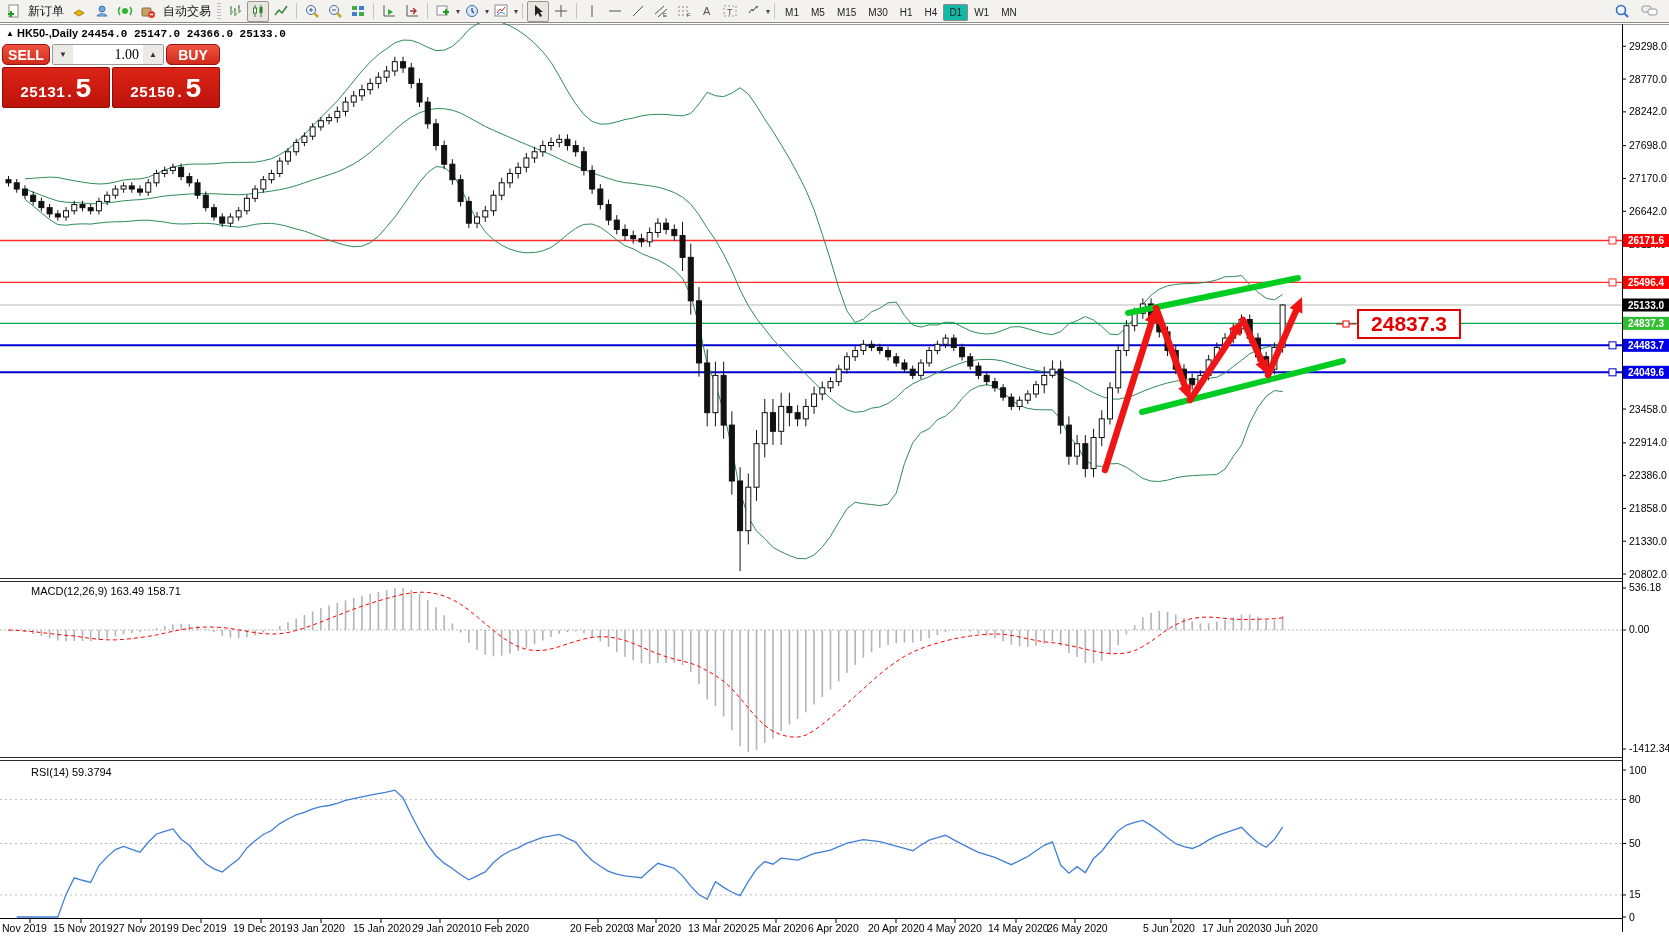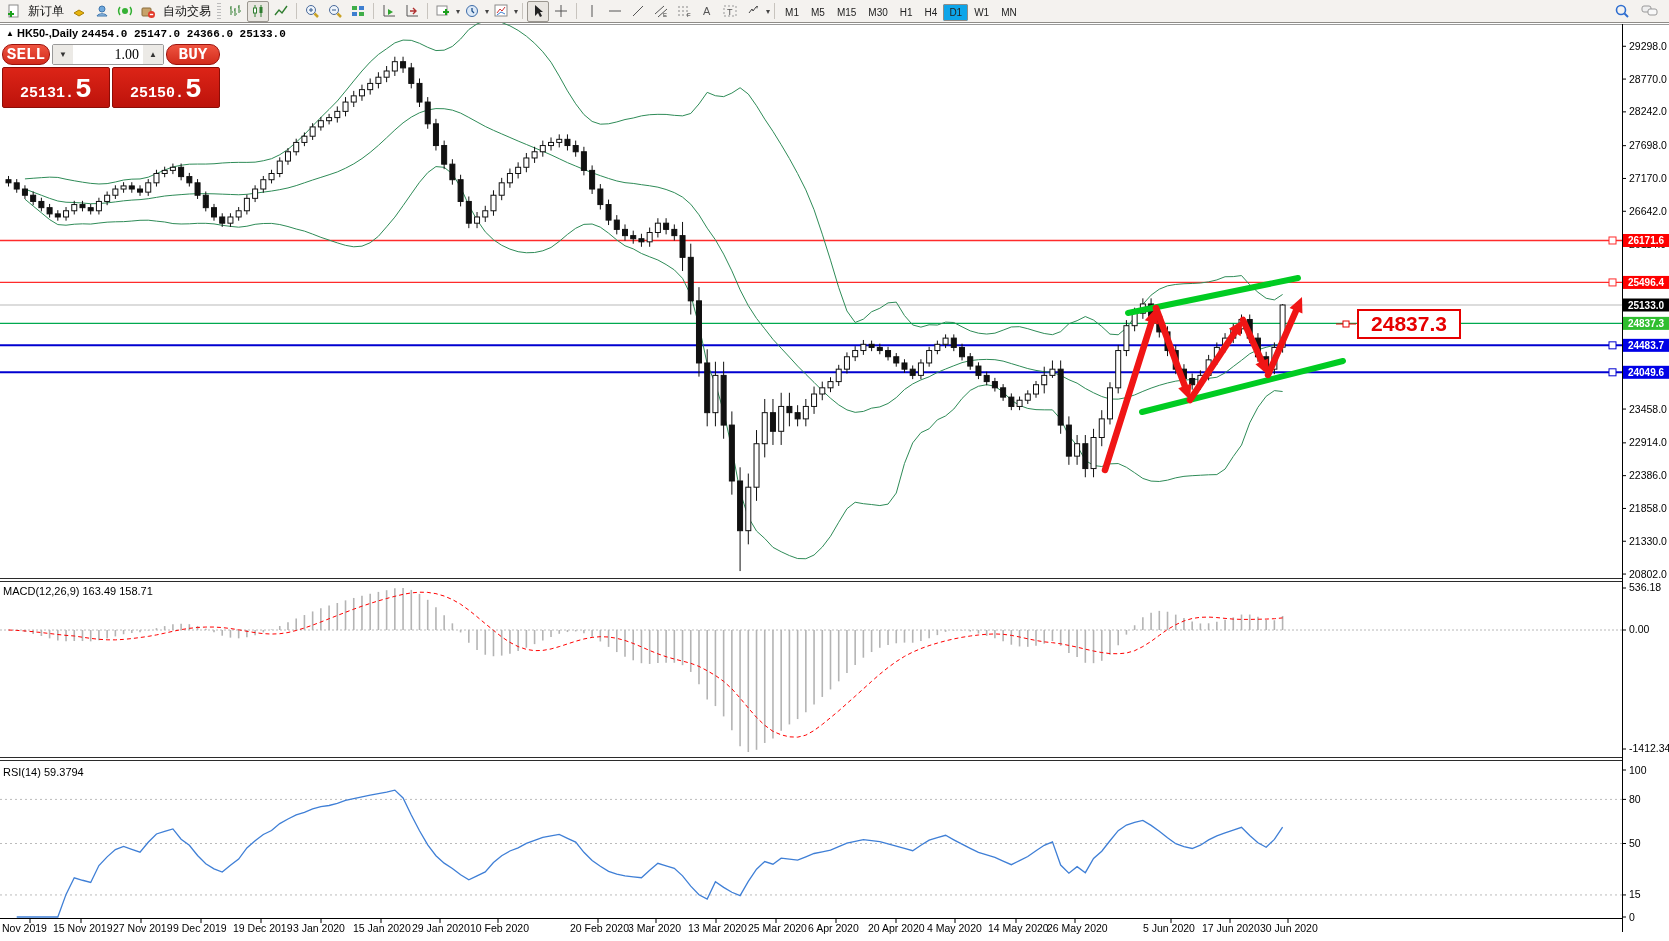--- a/index.html
+++ b/index.html
@@ -7,40 +7,40 @@
   
   #toolbar{position:absolute;left:0;top:0;width:1669px;height:23px;background:#f4f2ef;
     border-bottom:1px solid #8f8c88;display:flex;align-items:center;gap:1px;padding:0 2px;box-sizing:border-box;z-index:5;}
   .tbi{display:inline-flex;align-items:center;justify-content:center;width:20px;height:19px;border:1px solid transparent;border-radius:2px;}
   .tbi.active{background:#e9e6e1;border-color:#9a968f;}
   .tbi svg{display:block;}
   .tblabel{font-size:12px;color:#111;padding:0 3px;white-space:nowrap;}
   .tbsep{width:1px;height:16px;background:#c8c4be;margin:0 3px;}
   .tbdots{width:4px;height:16px;margin:0 2px;background:repeating-linear-gradient(#bbb 0 1px,#f4f2ef 1px 3px);}
   .tf{font-size:10px;color:#222;padding:2px 5px;border:1px solid transparent;border-radius:2px;}
-  .tf.active{background:#0ea5e9;border-color:#8f8c88;}
+  .tf.active{background:#14b8a6;border-color:#8f8c88;}
   .caret{font-size:8px;color:#444;margin-left:1px;}
   #tb-right{margin-left:auto;display:flex;align-items:center;gap:6px;padding-right:6px;}
   
   #chart-title{position:absolute;left:6px;top:27px;font-size:11px;color:#000;z-index:4;}
   #chart-title b{font-weight:bold;margin-top:21px;}
   #ocp{position:absolute;left:2px;top:44px;width:218px;z-index:4;}
   #ocp-row1{display:flex;gap:2px;height:21px;}
-  .ocp-btn{background:linear-gradient(#ef5440,#d22b1c);color:#fff;font-size:16px;font-weight:bold;
-    border:1px solid #9d120c;border-radius:10px;display:flex;align-items:center;justify-content:center;font-family:Liberation Mono, monospace;}
+  .ocp-btn{background:linear-gradient(#ef5440,#d22b1c);color:#fff;font-size:14px;font-weight:bold;
+    border:1px solid #9d120c;border-radius:5px;display:flex;align-items:center;justify-content:center;}
   #sell-btn{width:46px;} #buy-btn{width:52px;}
   #vol-box{flex:1;display:flex;border:1px solid #9a9a9a;border-radius:2px;background:#fff;}
   .vol-arrow{width:20px;background:#eceae6;border:0;display:flex;align-items:center;justify-content:center;font-size:8px;color:#333;}
   #vol-input{flex:1;border:0;outline:0;text-align:right;font-size:14px;padding-right:4px;width:50px;font-family:Liberation Serif, serif;}
   #ocp-row2{display:flex;gap:2px;margin-top:2px;height:41px;font-family:Liberation Mono, monospace;}
   .ocp-price{flex:1;background:linear-gradient(#dc2417,#bd130b);border:1px solid #8d0d07;border-radius:2px;
     color:#fff;display:flex;align-items:flex-end;justify-content:center;padding-bottom:3px;}
   .p-small{font-size:15px;font-weight:bold;line-height:20px;}
   .p-big{font-size:28px;font-weight:bold;line-height:28px;margin-left:1px;}
-  .pane-label{position:absolute;font-size:11px;color:#000;z-index:4;}
+  .pane-label{position:absolute;font-size:11px;color:#000;z-index:4;margin-left:28px;}
   #big-label{position:absolute;left:1357px;top:309px;width:100px;height:26px;border:2px solid #e60000;
     background:#fff;color:#e60000;font-size:21px;font-weight:bold;text-align:center;line-height:26px;z-index:4;}
   #chart-svg{position:absolute;left:0;top:0;z-index:1;}
 </style>
 </head>
 <body>
 <div id="app">
 
 <div id="toolbar">
   <span class="tbi">

